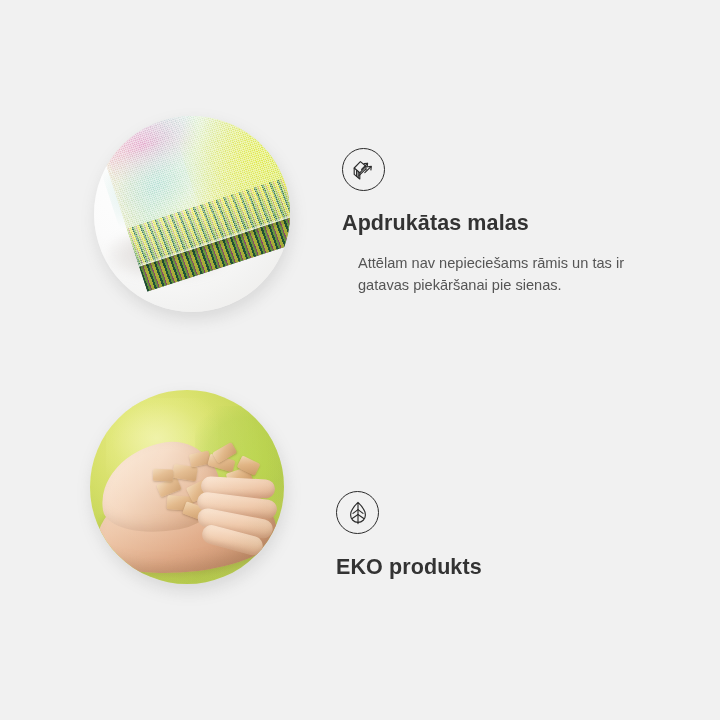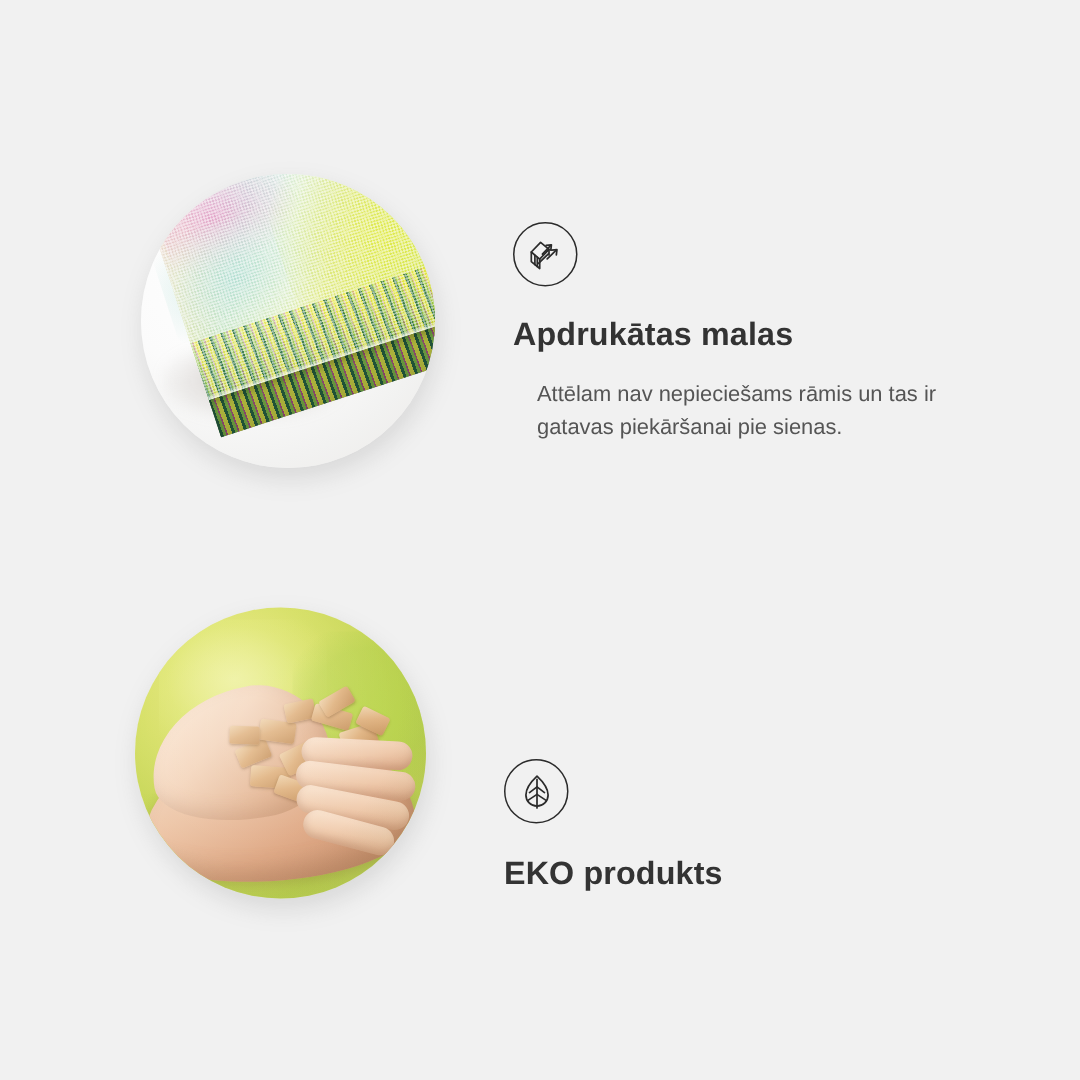--- a/index.html
+++ b/index.html
@@ -20,21 +20,21 @@
     background: #f1f1f1;
   }
 
   
   .feature {
     position: absolute;
     display: flex;
     align-items: flex-end;
   }
   #feature-printed-edges { left: 0; top: 100px; width: 720px; }
-  #feature-eco           { left: 0; top: 393px; width: 720px; }
+  #feature-eco           { left: 0; top: 378px; width: 720px; }
 
   .media {
     position: relative;
     flex: 0 0 auto;
   }
 
   
   .photo-circle {
     border-radius: 50%;
     overflow: hidden;

